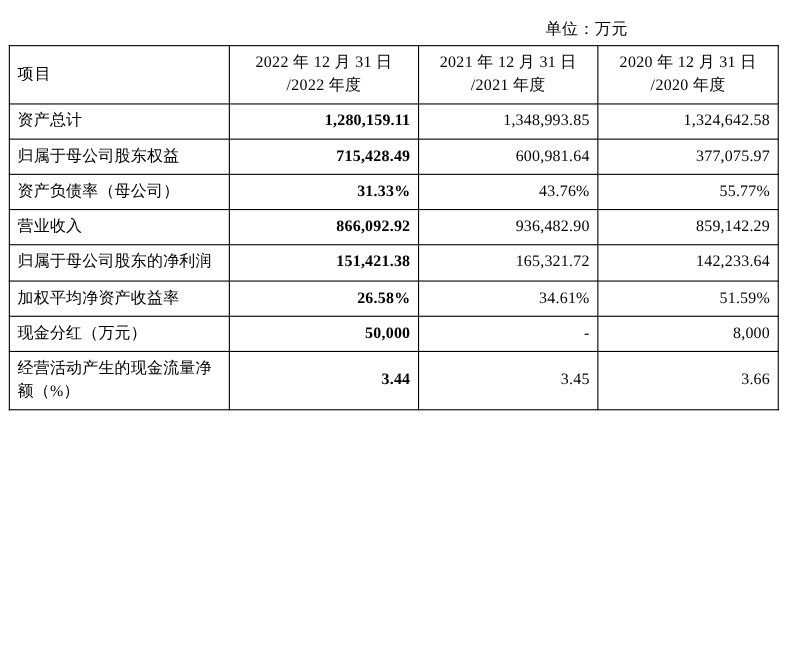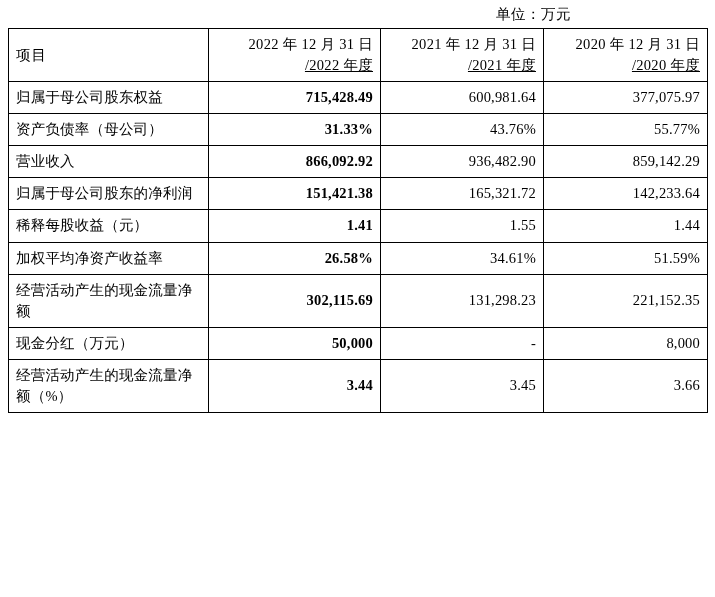--- a/index.html
+++ b/index.html
@@ -10,21 +10,21 @@
   body {
     width: 715px;
     height: 597px;
     font-family: "Liberation Serif", "DejaVu Serif", serif;
     color: #000000;
     overflow: hidden;
   }
   .page {
     width: 585px;
     box-sizing: border-box;
-    padding: 0 8px;
+    padding: 13px 8px;
   }
   .unit-line {
     text-align: right;
     font-size: 14.5px;
     line-height: 1.2;
     padding: 6px 6px 5px 0;
     letter-spacing: 0.5px;
   }
   table.fin {
     border-collapse: collapse;
@@ -43,26 +43,26 @@
   col.c1 { width: 172px; }
   col.c2 { width: 163px; }
   col.c3 { width: 164px; }
 
   th.hdr-item {
     text-align: left;
     font-weight: normal;
     letter-spacing: 1px;
   }
   th.hdr-year {
-    text-align: right;
+    text-align: center;
     font-weight: normal;
     padding-left: 10px;
     letter-spacing: 0.3px;
   }
-  th.hdr-year .l2 { display: block; text-decoration: underline; }
+  th.hdr-year .l2 { display: block; }
 
   td.label {
     text-align: left;
     letter-spacing: 0.2px;
   }
   td.num {
     text-align: right;
     padding-right: 9px;
     letter-spacing: 0.2px;
   }
@@ -96,20 +96,26 @@
           <span class="l2">/2021 年度</span>
         </th>
         <th class="hdr-year">
           <span>2020 年 12 月 31 日</span>
           <span class="l2">/2020 年度</span>
         </th>
       </tr>
     </thead>
     <tbody>
       <tr>
+        <td class="label">资产总计</td>
+        <td class="num bold">1,280,159.11</td>
+        <td class="num">1,348,993.85</td>
+        <td class="num">1,324,642.58</td>
+      </tr>
+      <tr>
         <td class="label">归属于母公司股东权益</td>
         <td class="num bold">715,428.49</td>
         <td class="num">600,981.64</td>
         <td class="num">377,075.97</td>
       </tr>
       <tr>
         <td class="label">资产负债率（母公司）</td>
         <td class="num bold">31.33%</td>
         <td class="num">43.76%</td>
         <td class="num">55.77%</td>
@@ -120,36 +126,24 @@
         <td class="num">936,482.90</td>
         <td class="num">859,142.29</td>
       </tr>
       <tr>
         <td class="label">归属于母公司股东的净利润</td>
         <td class="num bold">151,421.38</td>
         <td class="num">165,321.72</td>
         <td class="num">142,233.64</td>
       </tr>
       <tr>
-        <td class="label">稀释每股收益（元）</td>
-        <td class="num bold">1.41</td>
-        <td class="num">1.55</td>
-        <td class="num">1.44</td>
-      </tr>
-      <tr>
         <td class="label">加权平均净资产收益率</td>
         <td class="num bold">26.58%</td>
         <td class="num">34.61%</td>
         <td class="num">51.59%</td>
-      </tr>
-      <tr>
-        <td class="label">经营活动产生的现金流量净额</td>
-        <td class="num bold">302,115.69</td>
-        <td class="num">131,298.23</td>
-        <td class="num">221,152.35</td>
       </tr>
       <tr>
         <td class="label">现金分红（万元）</td>
         <td class="num bold">50,000</td>
         <td class="num">-</td>
         <td class="num">8,000</td>
       </tr>
       <tr>
         <td class="label">经营活动产生的现金流量净额（%）</td>
         <td class="num bold">3.44</td>

